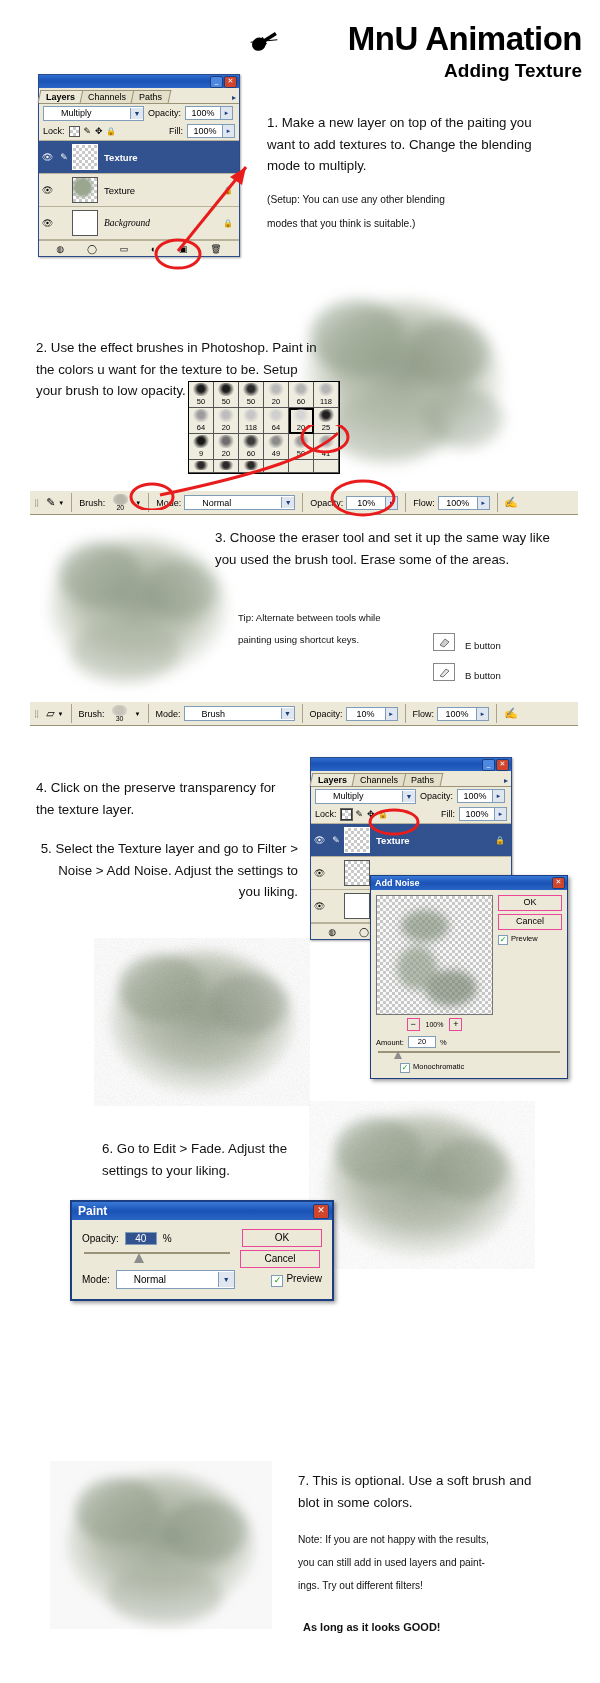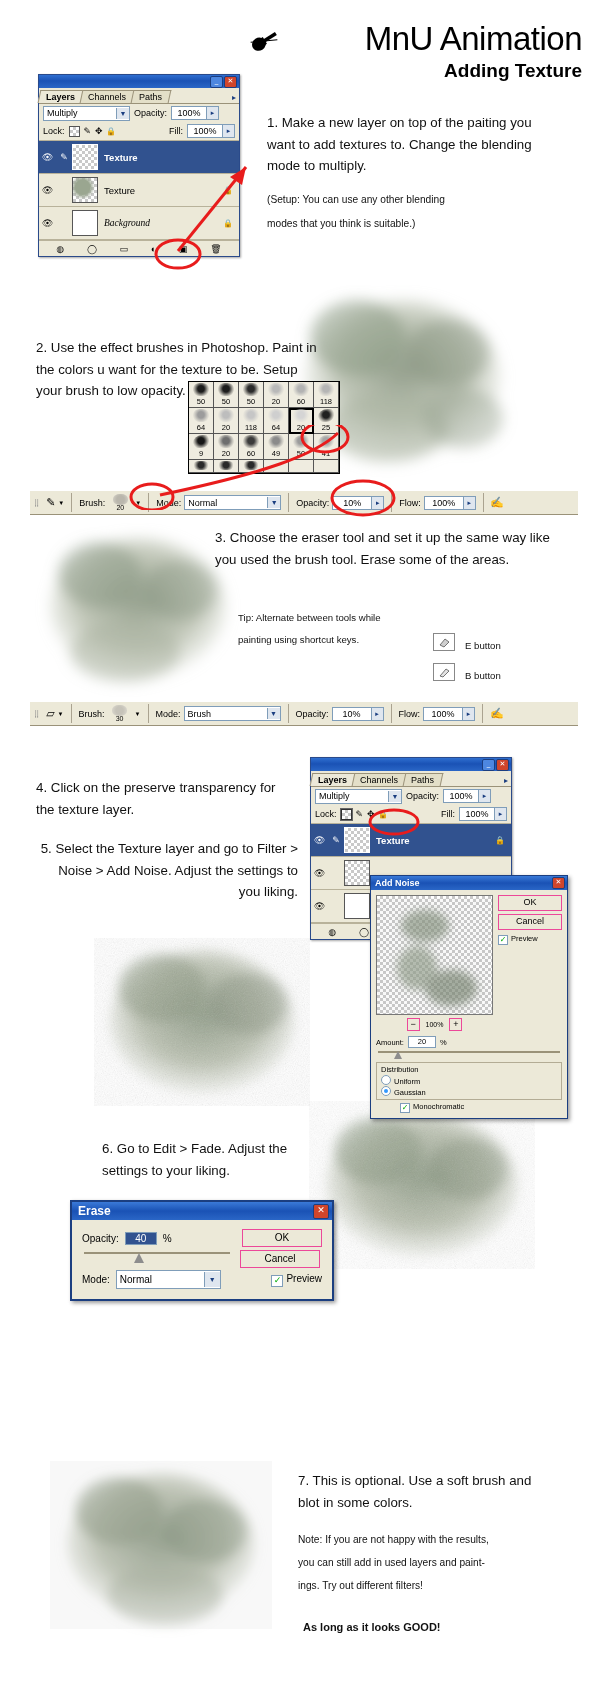--- a/index.html
+++ b/index.html
@@ -1,20 +1,20 @@
 <!DOCTYPE html>
 <html><head>
 <meta charset="utf-8">
 <style>
   html,body{margin:0;padding:0;background:#ffffff;}
   body{width:600px;height:1683px;position:relative;font-family:"Liberation Sans",sans-serif;color:#000;overflow:hidden;}
   .abs{position:absolute;}
 
   
-  #header-title{right:18px;top:22px;font-size:33px;font-weight:normal;letter-spacing:-0.5px;text-align:right;line-height:1.05;}
+  #header-title{right:18px;top:22px;font-size:33px;font-weight:bold;letter-spacing:-0.5px;text-align:right;line-height:1.05;}
   #header-sub{right:18px;top:60px;font-size:19px;font-weight:bold;text-align:right;}
   #brush-logo{position:absolute;right:318px;top:26px;width:36px;height:30px;}
 
   
   .step{font-size:13.3px;line-height:1.62;color:#111;}
   .note{font-size:10.2px;line-height:2.0;color:#111;}
   .tip{font-size:9.6px;line-height:2.1;color:#111;}
   .bold{font-weight:bold;}
 
   
@@ -25,21 +25,21 @@
           font-size:7px;line-height:8px;text-align:center;color:#fff;font-family:"DejaVu Sans",sans-serif;}
   .ps-btn.min{background:#4d87e0;}
   .ps-btn.close{background:#d0452b;}
   .ps-tabs{height:15px;background:#ece9d8;display:flex;align-items:flex-end;border-bottom:1px solid #9a9279;}
   .ps-tab{font-size:9px;padding:1px 7px 1px 6px;border:1px solid #9a9279;border-bottom:none;background:#e3dfc8;
           margin-right:-2px;transform:skewX(-12deg);}
   .ps-tab span{display:inline-block;transform:skewX(12deg);}
   .ps-tab.active{background:#ece9d8;font-weight:bold;}
   .ps-row{display:flex;align-items:center;height:18px;padding:0 4px;font-size:9px;gap:4px;}
   .ps-combo{border:1px solid #7f9db9;background:#fff;height:13px;font-size:9px;display:flex;align-items:center;
-            padding-left:3px;justify-content:space-between;}
+            padding-left:17px;justify-content:space-between;}
   .ps-combo .arrow{width:12px;height:11px;background:#dfe6ef;border-left:1px solid #7f9db9;
                    font-size:7px;text-align:center;line-height:11px;color:#1b3e80;}
   .ps-field{border:1px solid #7f9db9;background:#fff;height:12px;font-size:9px;width:34px;text-align:center;line-height:12px;}
   .ps-spin{width:11px;height:12px;background:#dfe6ef;border:1px solid #7f9db9;border-left:none;
            font-size:7px;text-align:center;line-height:11px;color:#1b3e80;}
   .ps-layer{display:flex;align-items:center;height:32px;border-bottom:1px solid #b8b29a;font-size:9.5px;}
   .ps-layer.sel{background:#31528f;color:#fff;}
   .eye{width:17px;text-align:center;font-size:9px;}
   .pencilcell{width:16px;text-align:center;font-size:9px;}
   .thumb{width:24px;height:24px;border:1px solid #565656;margin-right:6px;flex:none;}
@@ -592,36 +592,31 @@
   <div style="padding:0 5px 5px 5px;font-size:7.5px;">
     <div style="display:flex;align-items:center;gap:4px;">
       <span>Amount:</span>
       <span class="ps-field" style="width:26px;height:10px;line-height:10px;font-size:7.5px;">20</span>
       <span>%</span>
     </div>
     <div style="position:relative;height:8px;margin:3px 2px;">
       <div style="height:2px;background:#9a9279;margin-top:3px;"></div>
       <div style="position:absolute;left:16px;top:0;width:0;height:0;border-left:4px solid transparent;border-right:4px solid transparent;border-bottom:8px solid #8d8d8d;"></div>
     </div>
-    <div style="border:1px solid #b3ac95;padding:2px 4px;margin-top:2px;">
-      <div style="font-size:7.5px;margin-bottom:1px;">Distribution</div>
-      <div><span class="radio"></span><span>Uniform</span></div>
-      <div><span class="radio on"></span><span>Gaussian</span></div>
-    </div>
     <div style="margin-top:2px;margin-left:24px;">
       <span class="cbox">✓</span><span>Monochromatic</span>
     </div>
   </div>
 </div>
 
 <div class="abs step" style="left:102px;top:1138px;width:230px;">6. Go to Edit &gt; Fade. Adjust the settings to your liking.</div>
 
 <div class="abs dlg" style="left:70px;top:1200px;width:260px;border:2px solid #1b3e80;">
   <div class="dlg-title" style="height:18px;font-size:12px;padding:0 3px 0 6px;">
-    <span>Erase</span>
+    <span>Paint</span>
     <span class="ps-btn close" style="width:14px;height:13px;font-size:9px;line-height:11px;">✕</span>
   </div>
   <div style="padding:9px 10px 10px 10px;font-size:10px;">
     <div style="display:flex;align-items:center;gap:6px;">
       <span>Opacity:</span>
       <span style="border:1px solid #7f9db9;background:#31528f;color:#fff;width:30px;text-align:center;font-size:10px;">40</span>
       <span>%</span>
       <span style="flex:1"></span>
       <span class="dlg-btn" style="width:78px;height:16px;line-height:15px;font-size:10px;">OK</span>
     </div>

